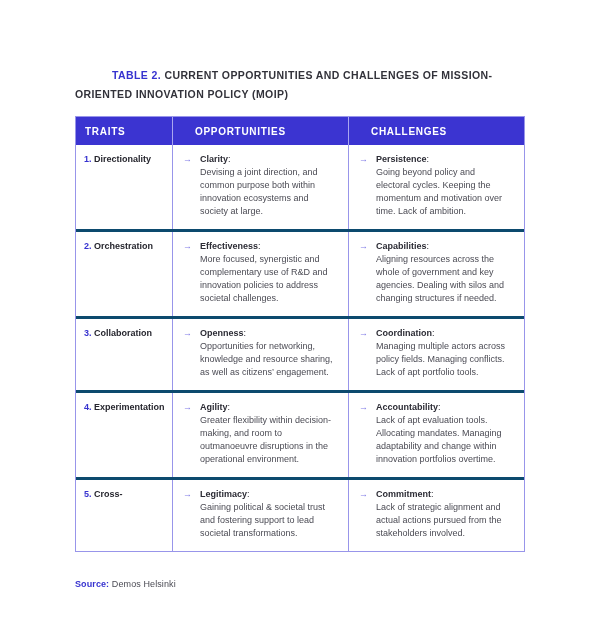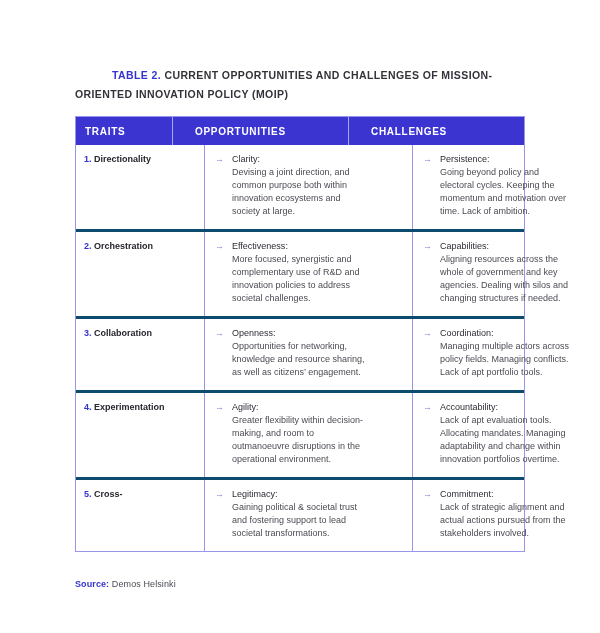--- a/index.html
+++ b/index.html
@@ -39,21 +39,20 @@
     font-size:10px;
     letter-spacing:0.7px;
     padding-left:9px;
     text-align:center;
   }
   .hcell + .hcell { border-left:1px solid #a9a6ef; padding-left:22px; }
 
   .trow {
     display:grid;
     grid-template-columns:96px 176px 176px;
-    gap:32px;
   }
   .trow + .trow { border-top:3px solid #0c4a6e; }
   .cell { padding:8px 12px 11px 8px; }
   .cell + .cell { border-left:1px solid #9895ea; }
 
   .traits-cell { white-space:nowrap; font-size:9px; font-weight:bold; line-height:13px; }
   .num { color:#3632cf; }
   .trait { color:#26262e; }
 
   .item-cell {
@@ -61,21 +60,21 @@
     gap:8px;
     padding:8px 13px 11px 10px;
   }
   .arrow {
     color:#817ce7;
     font-size:9px;
     line-height:13px;
     flex:0 0 auto;
   }
   .item-text { font-size:9px; line-height:13px; }
-  .term { font-weight:normal; color:#2c2c35;margin-top:18px; }
+  .term { font-weight:bold; color:#2c2c35;margin-top:18px; }
   .colon { color:#2c2c35; }
   .body-text { color:#4b4b54; }
 
   .source { margin-top:27px; font-size:9px; letter-spacing:0.1px; }
   .source .label { color:#3632cf; font-weight:bold; }
   .source .text { color:#4b4b54; }
 </style>
 </head>
 <body>
 

